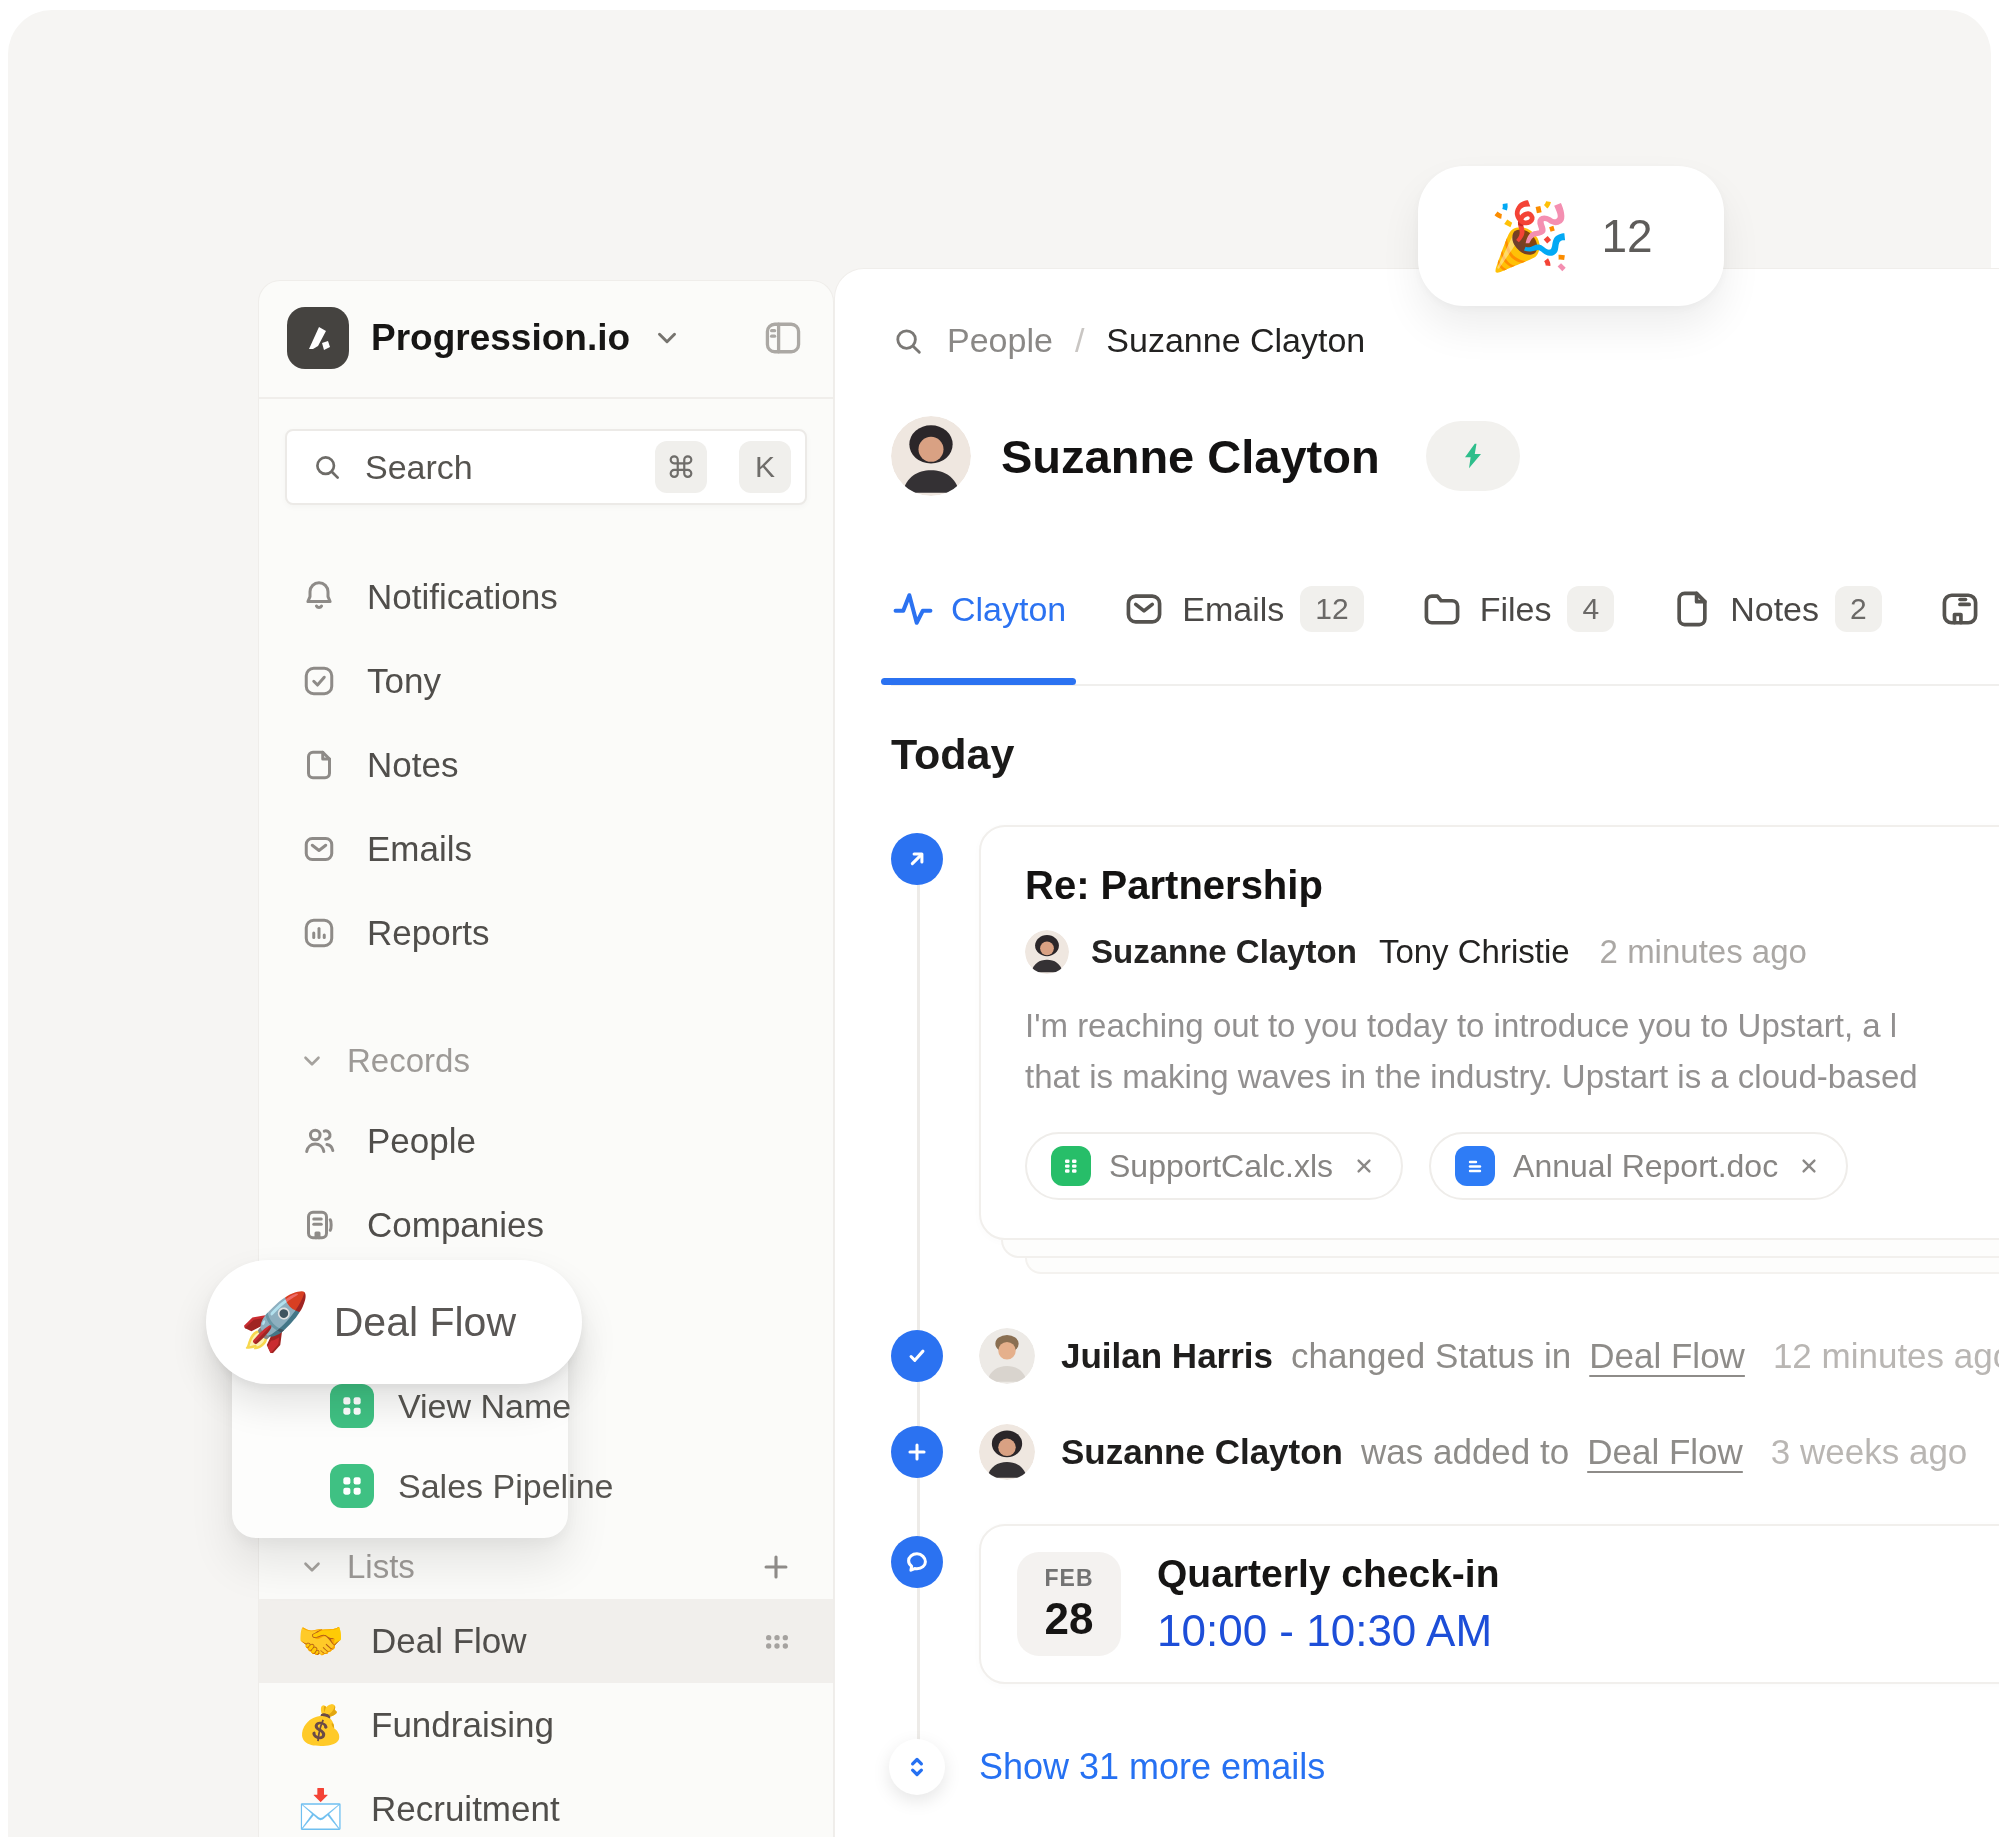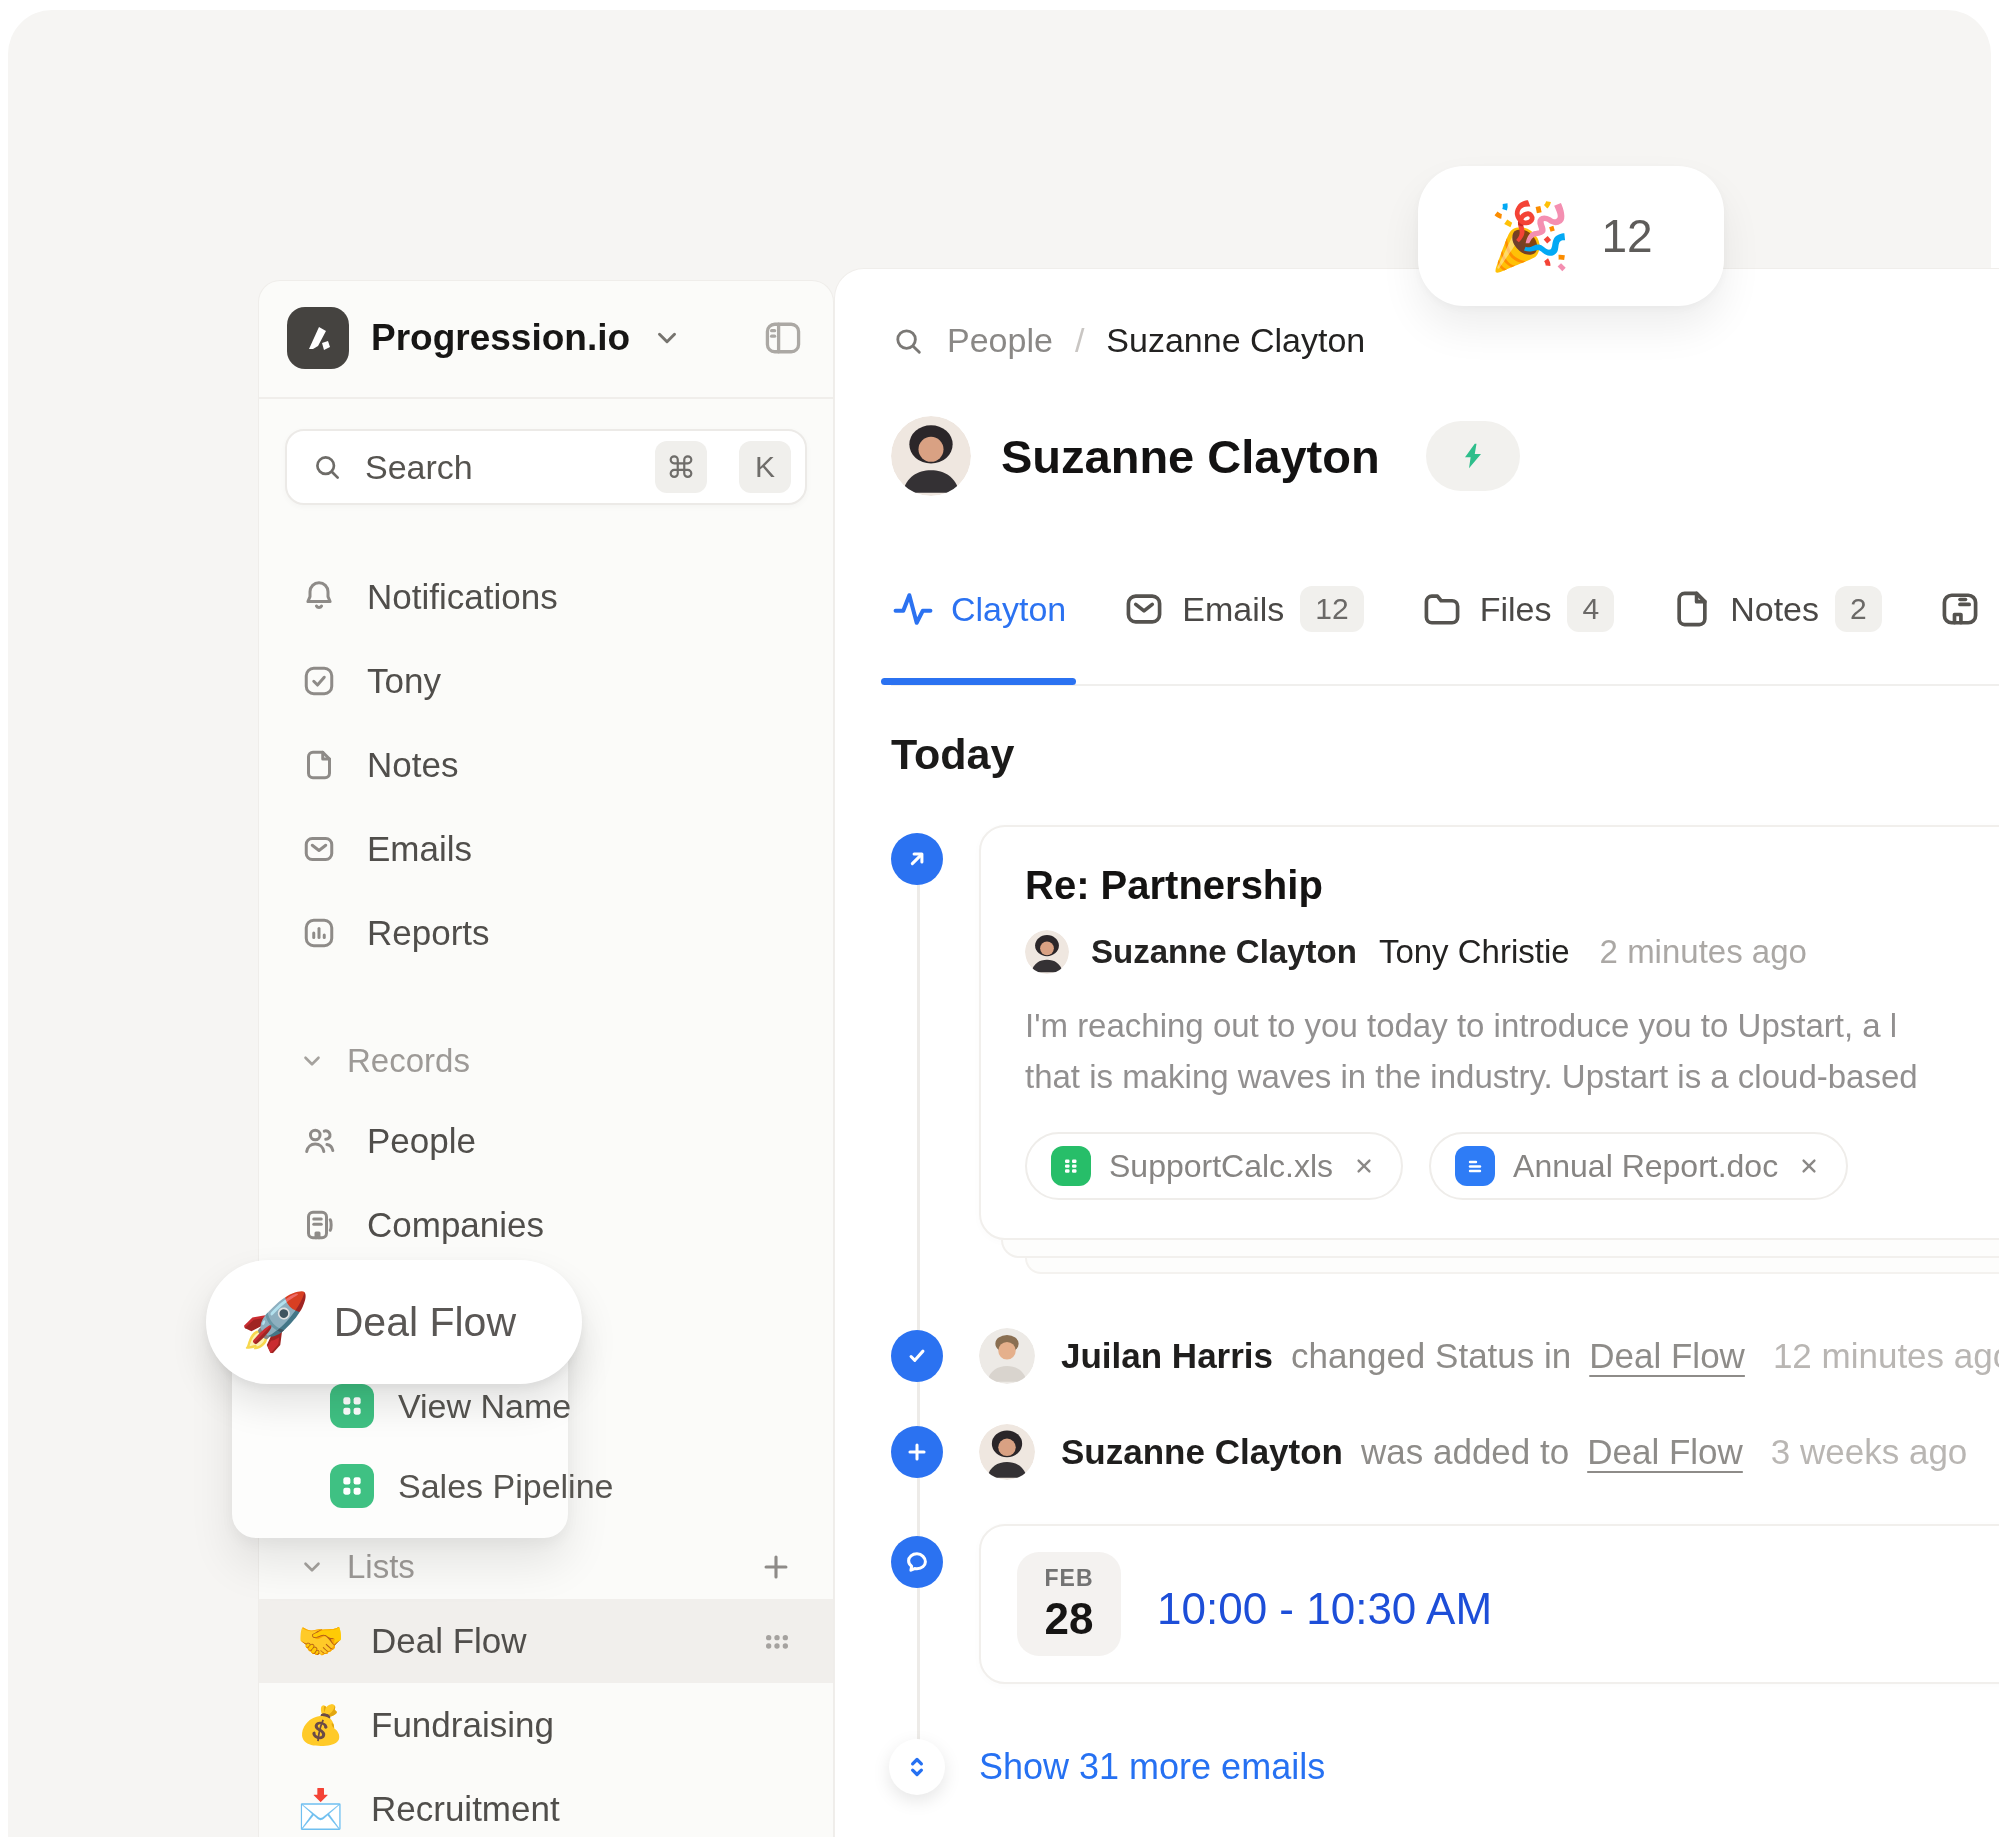--- a/index.html
+++ b/index.html
@@ -15,21 +15,21 @@
   .sidebar{position:absolute;left:258px;top:280px;width:576px;bottom:0;
     background:#FBFBF9;border:1px solid #EFEDEA;border-bottom:none;
     border-radius:22px 22px 0 0;box-sizing:border-box;z-index:2;}
   .sb-header{display:flex;align-items:center;gap:22px;padding:26px 28px 28px 28px;
     border-bottom:2px solid #F0EEEB;}
   .logo{width:62px;height:62px;border-radius:18px;background:#454340;flex-shrink:0;
     display:flex;align-items:center;justify-content:center;}
   .ws-name{font-size:37px;font-weight:700;color:#171615;white-space:nowrap;}
   .sb-panel-toggle{margin-left:auto;display:flex;align-items:center;}
   .sb-search{margin:30px 26px 0;height:76px;background:#fff;border:2px solid #ECEAE7;
-    border-radius:19px;display:flex;align-items:center;gap:20px;padding:0 14px 0 24px;
+    border-radius:8px;display:flex;align-items:center;gap:20px;padding:0 14px 0 24px;
     box-shadow:0 2px 6px rgba(0,0,0,.03);box-sizing:border-box;}
   .sb-search input{border:none;outline:none;background:transparent;flex:1;
     font-size:34px;color:#454341;font-family:"Liberation Sans",sans-serif;min-width:0;}
   .sb-search input::placeholder{color:#55534F;opacity:1;}
   .kbd{width:52px;height:52px;border-radius:12px;background:#F0EFEC;color:#6F6D6A;
     font-size:30px;display:flex;align-items:center;justify-content:center;flex-shrink:0;}
   .kbd+.kbd{margin-left:12px;}
   .sb-nav{margin-top:50px;padding:0 26px;}
   .sb-item{display:flex;align-items:center;gap:30px;height:84px;padding:0 16px;
     font-size:35px;color:#504E4B;white-space:nowrap;}
@@ -532,20 +532,21 @@
           <svg width="28" height="28" viewBox="0 0 24 24" fill="none" stroke="#fff" stroke-width="2.6" stroke-linejoin="round">
               <path d="M12 5c-4.1 0-7.2 2.7-7.2 6 0 1.9 1 3.6 2.6 4.7L6.8 19l3.2-1.4c.6.1 1.3.2 2 .2 4.1 0 7.2-2.7 7.2-6S16.1 5 12 5Z"></path>
             </svg>
         </div>
         <div class="meeting-card">
           <div class="date-tile">
             <span class="date-month">FEB</span>
             <span class="date-day">28</span>
           </div>
           <div>
+            <div class="meeting-title">Quarterly check-in</div>
             <div class="meeting-time">10:00 - 10:30 AM</div>
           </div>
         </div>
       </div>
 
       <div class="tl-item show-more">
         <span class="node-white">
           <svg width="30" height="30" viewBox="0 0 24 24" fill="none" stroke="#2671F2" stroke-width="2.6" stroke-linecap="round" stroke-linejoin="round">
               <polyline points="8.5 9.5 12 6 15.5 9.5"></polyline>
               <polyline points="8.5 14.5 12 18 15.5 14.5"></polyline>

